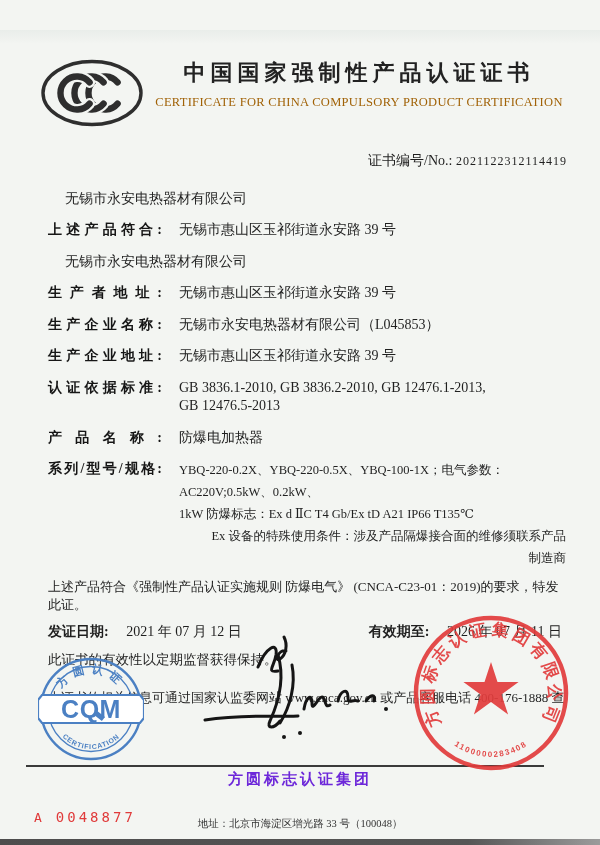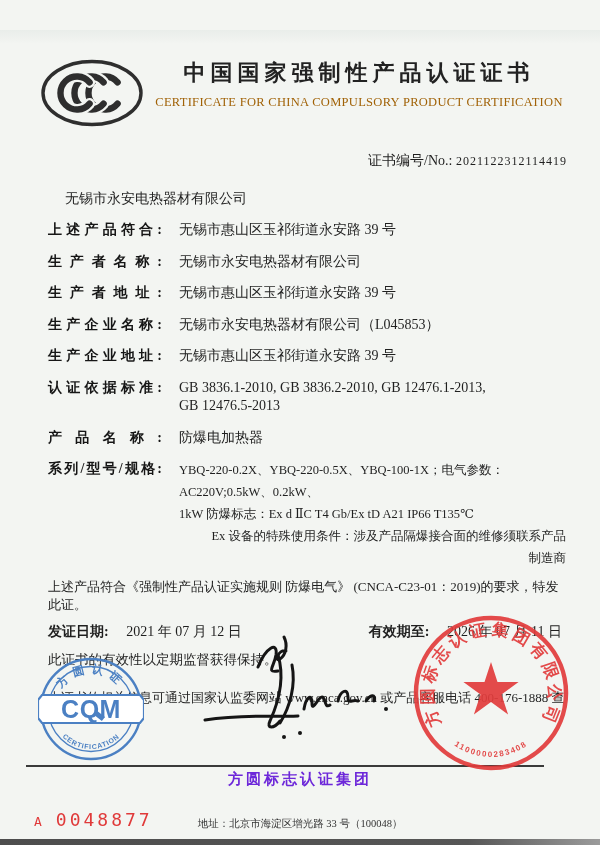--- a/index.html
+++ b/index.html
@@ -65,21 +65,21 @@
     position:absolute;left:0;top:804px;width:100%;text-align:center;
     font-family:"Liberation Sans","DejaVu Sans",sans-serif;
     font-size:13px;font-weight:700;letter-spacing:1px;color:#2e2e2e;margin-top:44px;
   }
   .serial{
     position:absolute;left:34px;top:809px;color:#e03a3a;
     font-family:"DejaVu Sans Mono","Liberation Mono",monospace;
     display:flex;align-items:baseline;
   }
   .serial .pfx{font-size:13px;margin-right:14px;}
-  .serial .digits{font-size:18px;letter-spacing:3px;}
+  .serial .digits{font-size:14px;letter-spacing:3px;}
 </style>
 </head>
 <body>
 
 <div class="page">
 
   <div class="header">
     <div class="ccc-logo">
       <svg width="112" height="78" viewBox="0 0 112 78">
         <ellipse cx="56" cy="39" rx="49" ry="31.5" fill="none" stroke="#2e2e2e" stroke-width="3.4"></ellipse>
@@ -106,21 +106,20 @@
   <div class="body-fields">
 
     <div class="row">
       <span class="val">无锡市永安电热器材有限公司</span>
     </div>
     <div class="row">
       <span class="lbl">上述产品符合:</span>
       <span class="val">无锡市惠山区玉祁街道永安路 39 号</span>
     </div>
     <div class="row">
-      <span class="lbl">生产者名称:</span>
       <span class="val">无锡市永安电热器材有限公司</span>
     </div>
     <div class="row">
       <span class="lbl">生产者地址:</span>
       <span class="val">无锡市惠山区玉祁街道永安路 39 号</span>
     </div>
     <div class="row">
       <span class="lbl">生产企业名称:</span>
       <span class="val">无锡市永安电热器材有限公司（L045853）</span>
     </div>

